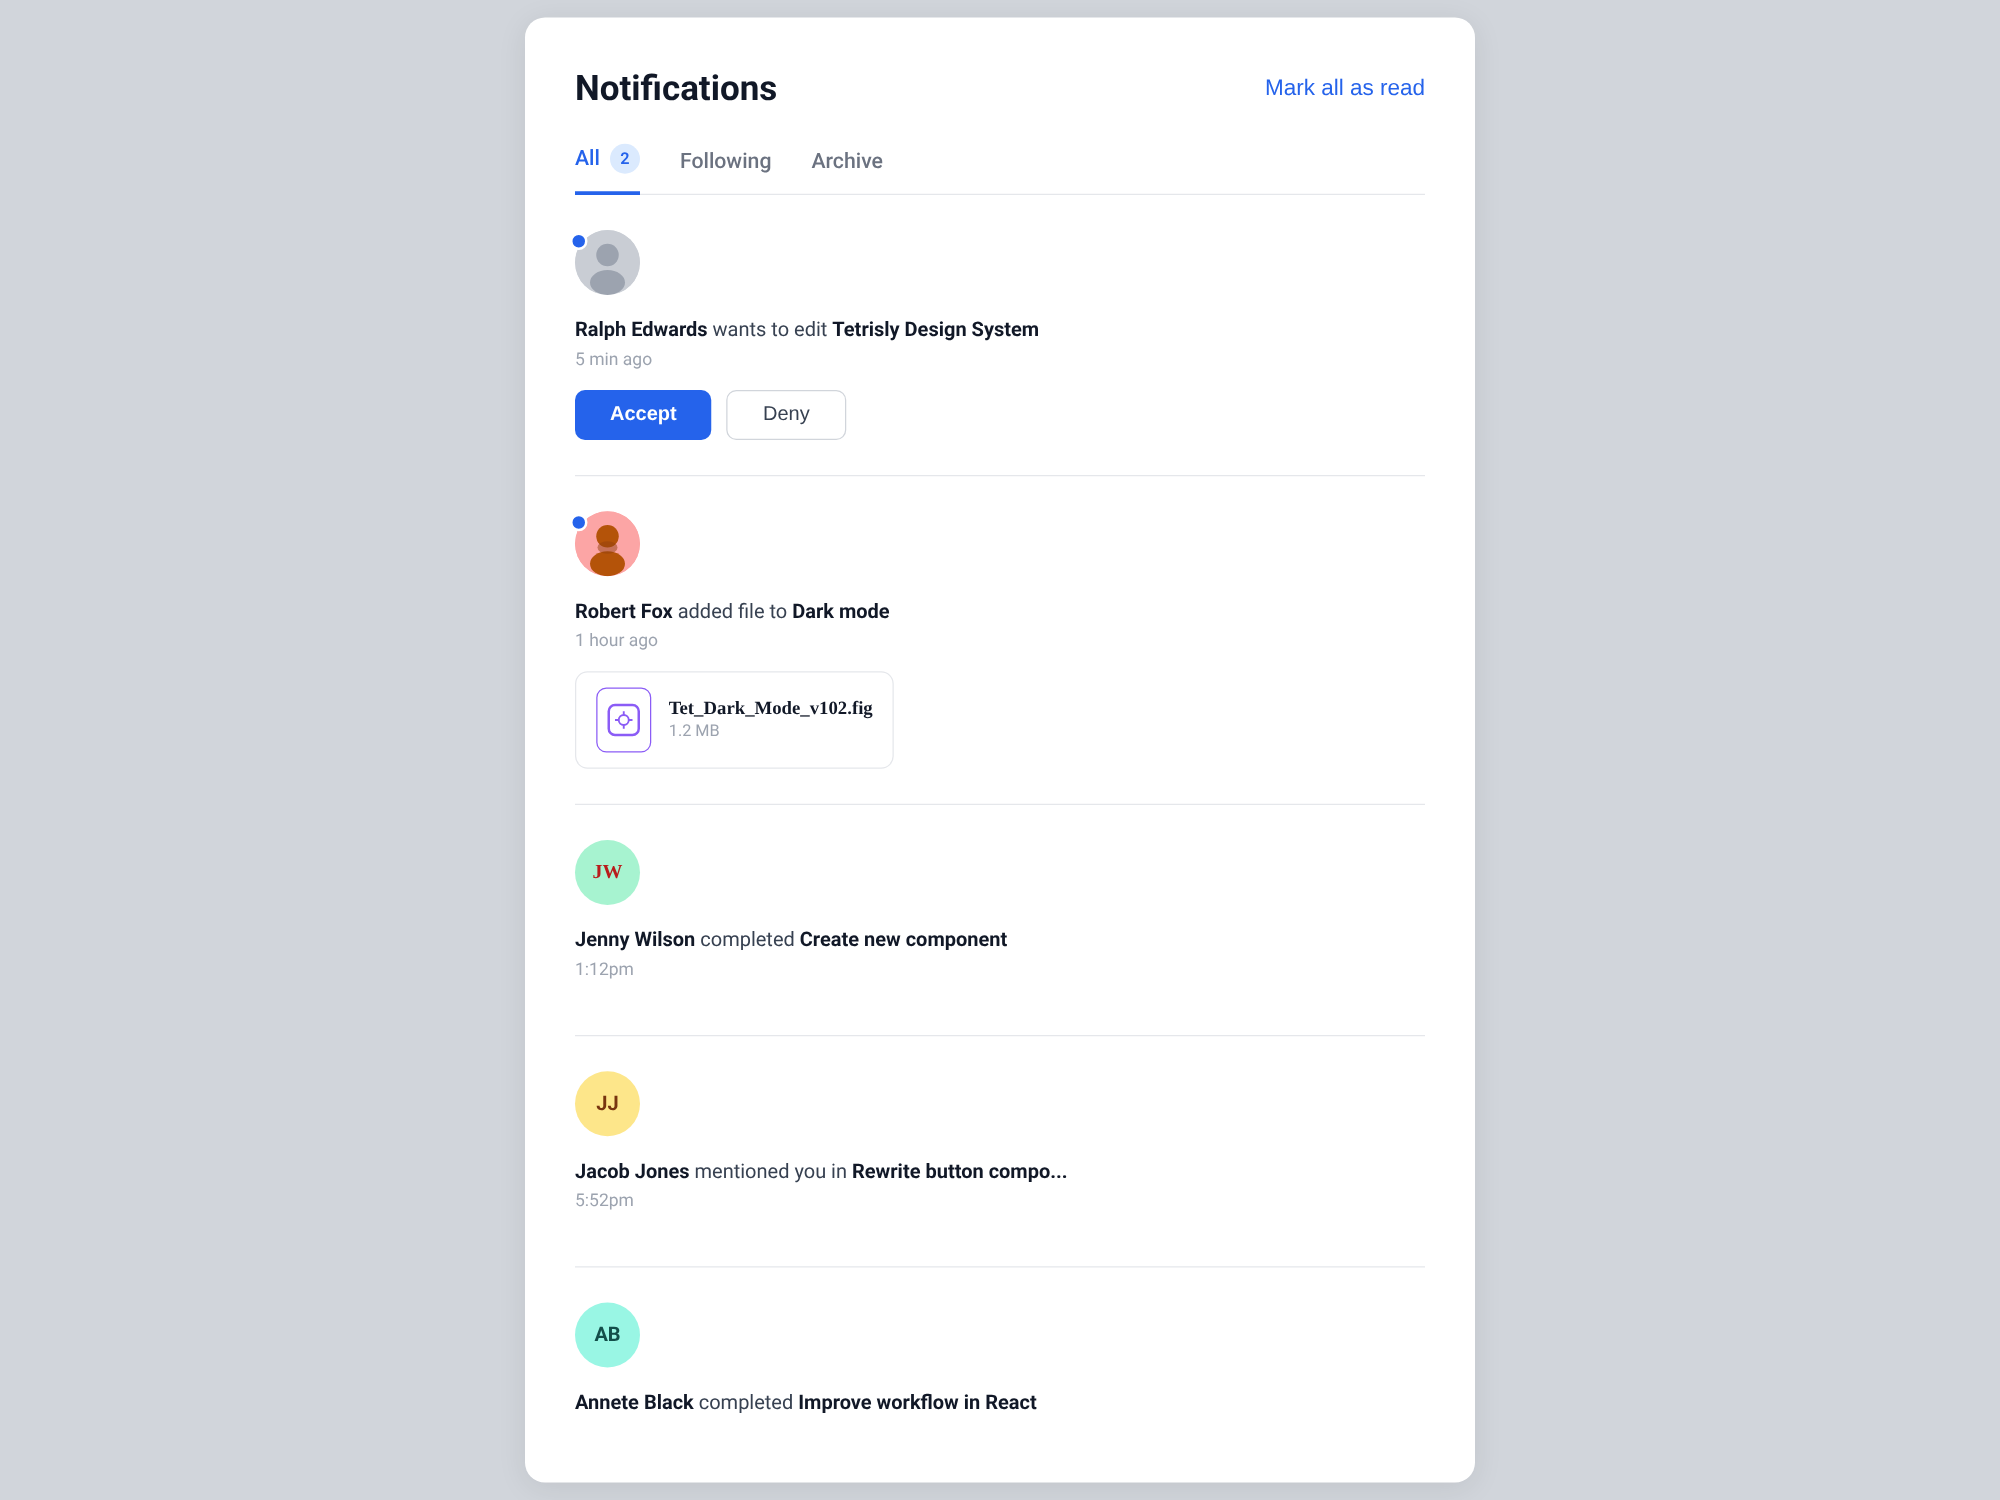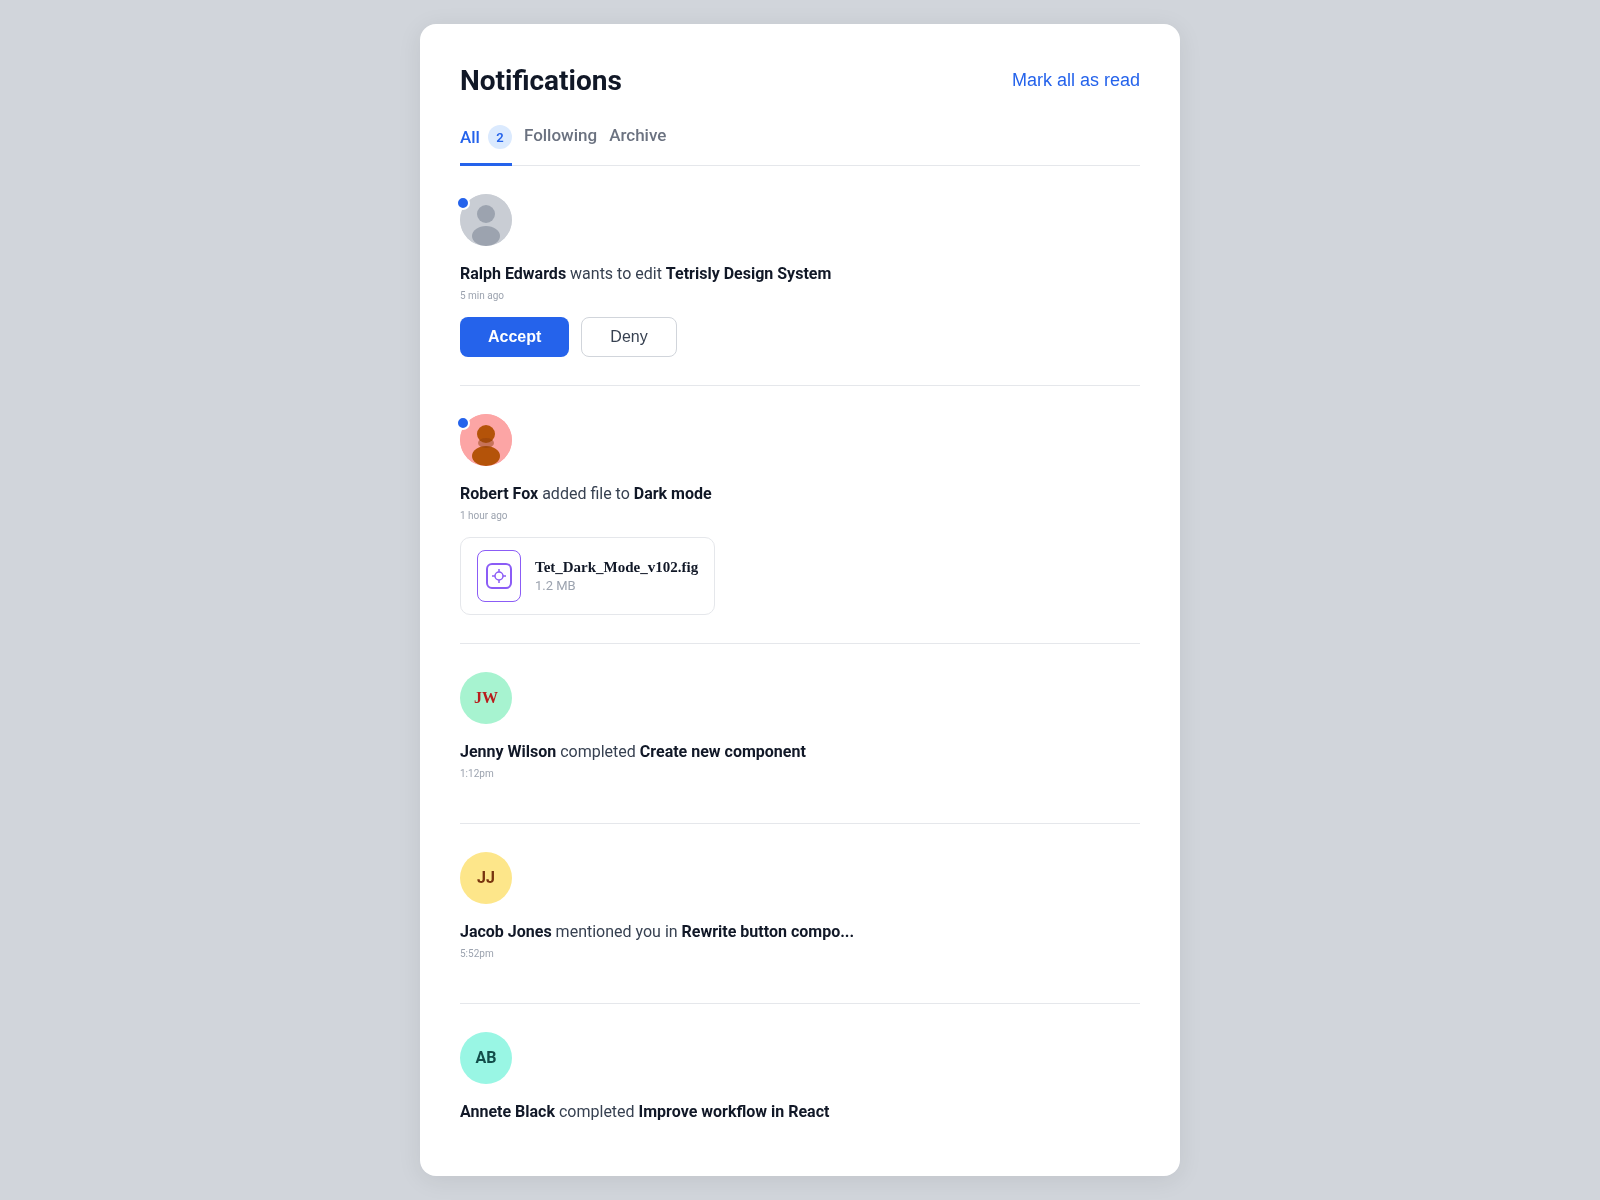--- a/index.html
+++ b/index.html
@@ -38,22 +38,22 @@
       font-size: 18px;
       font-weight: 500;
       color: #2563eb;
       cursor: pointer;
       background: none;
       border: none;
     }
 
     .tabs {
       display: flex;
-      align-items: flex-start;
-      gap: 12px;
+      align-items: flex-end;
+      gap: 32px;
       border-bottom: 1.5px solid #e5e7eb;
       margin-bottom: 0;
     }
 
     .tab {
       display: flex;
       align-items: center;
       gap: 8px;
       padding-bottom: 14px;
       font-size: 17px;
@@ -155,21 +155,21 @@
       line-height: 1.5;
       margin-bottom: 4px;
     }
 
     .notification-text strong {
       font-weight: 700;
       color: #111827;
     }
 
     .notification-time {
-      font-size: 10px;
+      font-size: 14px;
       color: #9ca3af;
       margin-bottom: 16px;
     }
 
     .action-buttons {
       display: flex;
       gap: 12px;
       margin-top: 12px;
     }
 

